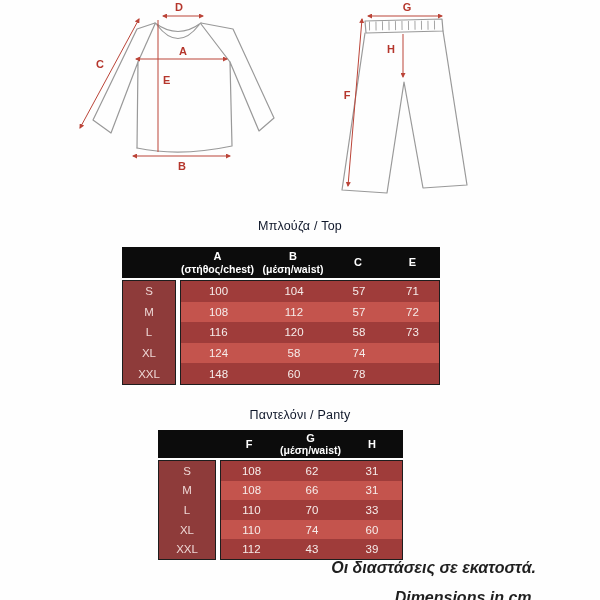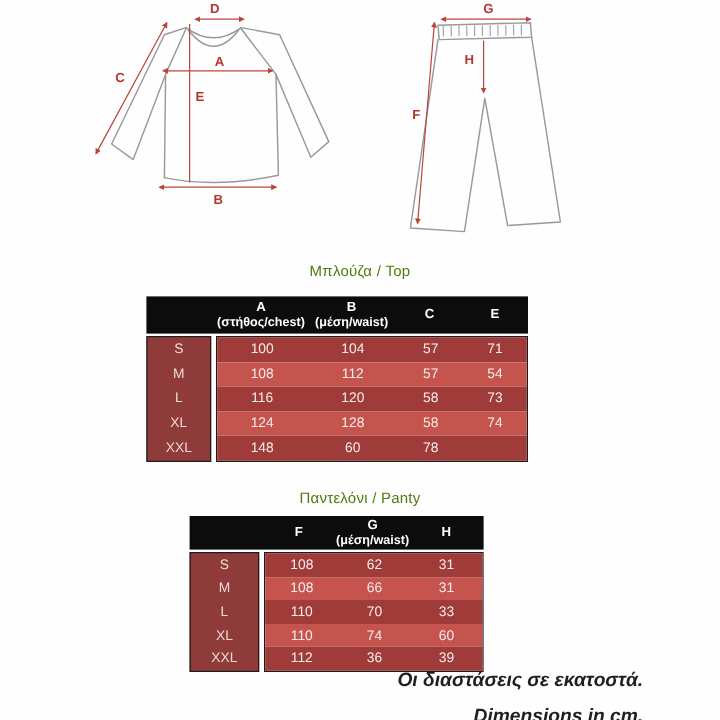--- a/index.html
+++ b/index.html
@@ -4,21 +4,21 @@
 <style>
   html,body{margin:0;padding:0;background:#ffffff;}
   body{font-family:"Liberation Sans", sans-serif;}
   #canvas{position:relative;width:600px;height:600px;background:#fefefe;overflow:hidden;}
 
   .diagram{position:absolute;}
   #shirt-svg{left:55px;top:0;}
   #pants-svg{left:330px;top:0;}
 
   .table-title{position:absolute;left:0;width:600px;text-align:center;
-    font-size:12.5px;color:#4d7c0f;letter-spacing:.2px;}
+    font-size:12.5px;color:#0f172a;letter-spacing:.2px;}
   #title-top{top:219px;}
   #title-pants{top:408px;}
 
   .size-table{position:absolute;}
   #table-top{left:122px;top:247px;width:318px;height:140px;}
   #table-pants{left:158px;top:430px;width:245px;height:132px;}
 
   .thead{position:absolute;left:0;top:0;background:#0c0c0c;color:#ffffff;display:grid;}
   #table-top .thead{width:318px;height:31px;grid-template-columns:58px 75px 76px 54px 55px;}
   #table-pants .thead{width:245px;height:28px;grid-template-columns:60px 62px 61px 62px;}
@@ -142,31 +142,30 @@
       <div class="trow">
         <div class="cell">100</div>
         <div class="cell">104</div>
         <div class="cell">57</div>
         <div class="cell">71</div>
       </div>
       <div class="trow">
         <div class="cell">108</div>
         <div class="cell">112</div>
         <div class="cell">57</div>
-        <div class="cell">54</div>
+        <div class="cell">72</div>
       </div>
       <div class="trow">
         <div class="cell">116</div>
         <div class="cell">120</div>
         <div class="cell">58</div>
         <div class="cell">73</div>
       </div>
       <div class="trow">
         <div class="cell">124</div>
-        <div class="cell">128</div>
         <div class="cell">58</div>
         <div class="cell">74</div>
       </div>
       <div class="trow">
         <div class="cell">148</div>
         <div class="cell">60</div>
         <div class="cell">78</div>
       </div>
     </div>
   </div>
@@ -210,21 +209,21 @@
         <div class="cell">70</div>
         <div class="cell">33</div>
       </div>
       <div class="trow">
         <div class="cell">110</div>
         <div class="cell">74</div>
         <div class="cell">60</div>
       </div>
       <div class="trow">
         <div class="cell">112</div>
-        <div class="cell">36</div>
+        <div class="cell">43</div>
         <div class="cell">39</div>
       </div>
     </div>
   </div>
 
   <div class="footnotes">
     <div class="fn">Οι διαστάσεις σε εκατοστά.</div>
     <div class="fn">Dimensions in cm.</div>
   </div>
 

